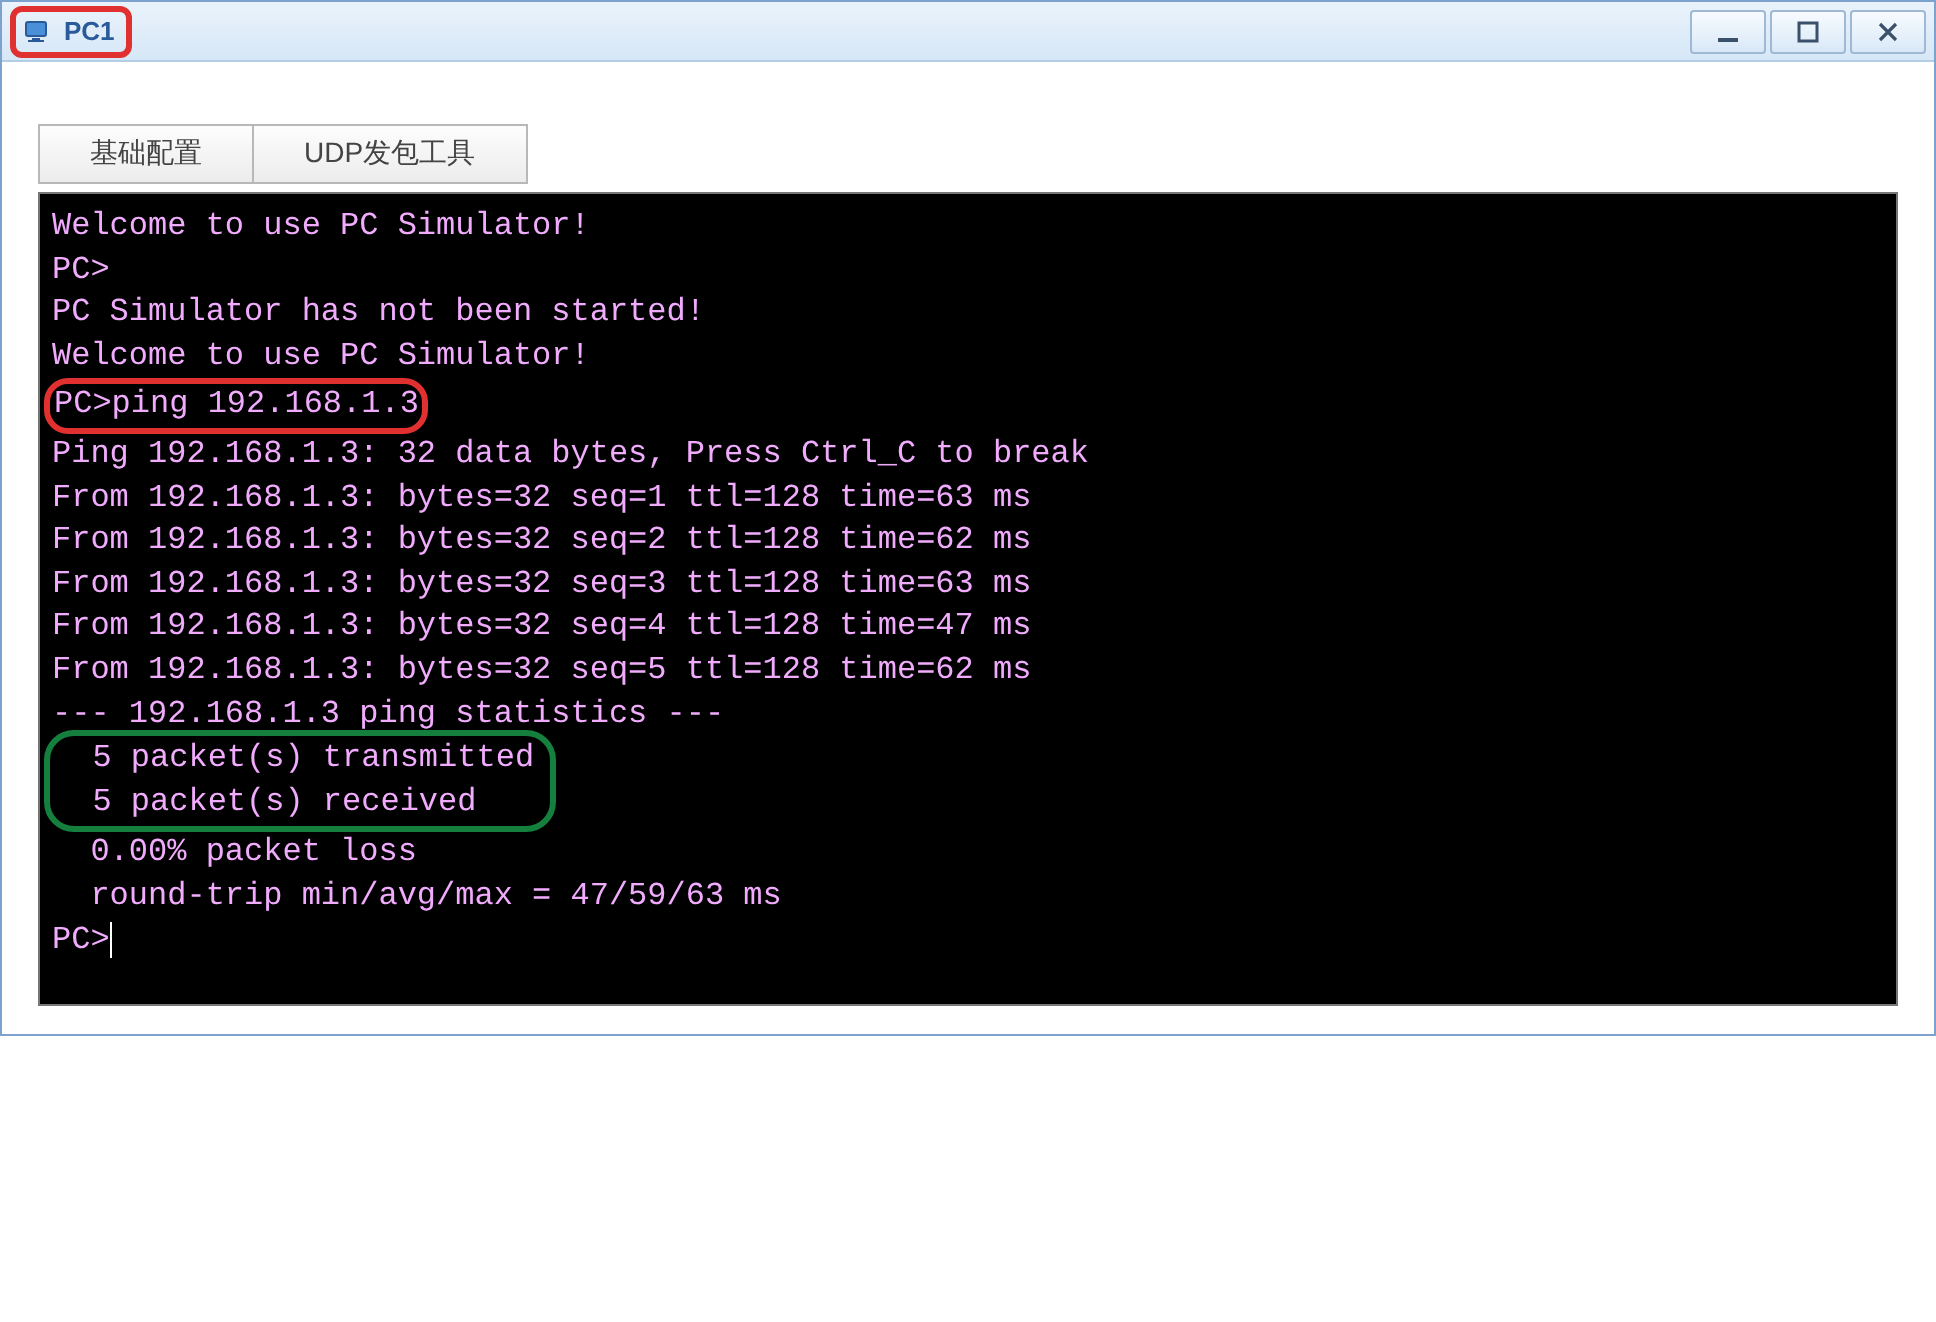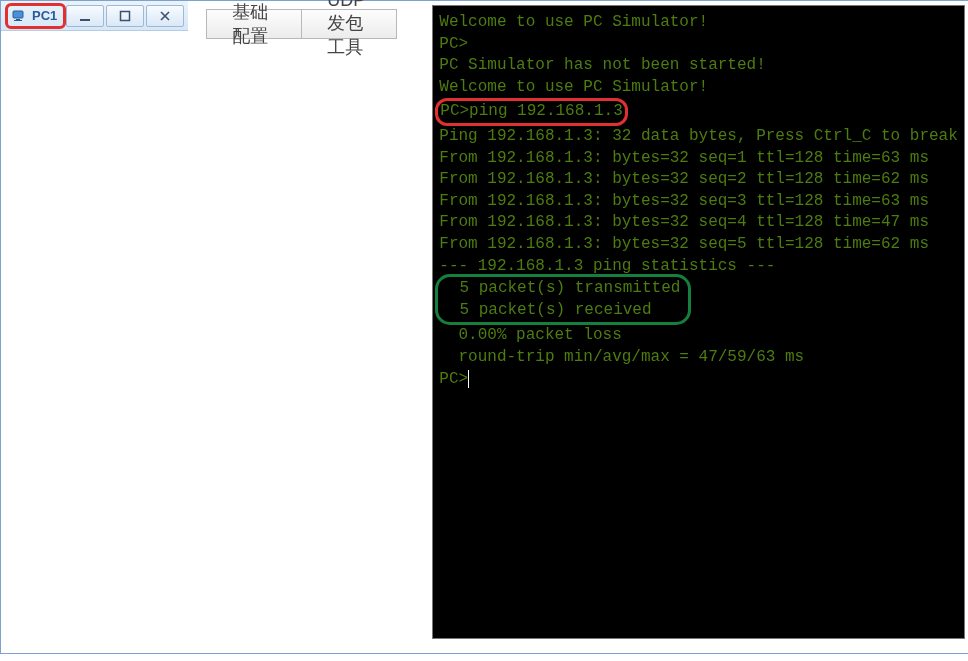--- a/index.html
+++ b/index.html
@@ -5,25 +5,25 @@
   * { box-sizing: border-box; margin: 0; padding: 0; }
   body {
     font-family: "Microsoft YaHei", Arial, sans-serif;
     background: #fff;
     width: 968px;
     height: 661px;
     overflow: hidden;
   }
   .window {
     width: 968px;
-    height: 654px;
+    height: 518px;
     border: 1px solid #7da2ce;
     background: #fff;
     display: flex;
-    flex-direction: row;
+    flex-direction: column;
   }
   .titlebar {
     height: 30px;
     background: linear-gradient(to bottom, #eaf3fb 0%, #d6e7f7 100%);
     border-bottom: 1px solid #b5cde4;
     display: flex;
     align-items: center;
     justify-content: space-between;
     padding: 0 4px;
     position: relative;
@@ -66,42 +66,43 @@
     padding: 8px 18px 0 18px;
     background: #fff;
   }
   .tab {
     min-width: 96px;
     height: 30px;
     padding: 0 25px;
     border: 1px solid #b8b8b8;
     background: linear-gradient(to bottom, #fdfdfd, #ececec);
     color: #444;
-    font-size: 18px;
+    font-size: 14px;
     display: flex; align-items: center; justify-content: center;
     margin-right: -1px;
     cursor: pointer;
+    margin-top: 23px;
   }
   .tab.active {
     background: #fff;
     border-bottom: 1px solid #fff;
     color: #1a5fb4;
     position: relative;
     z-index: 2;
   }
   .content-area {
     flex: 1;
     padding: 4px 18px 14px 18px;
     background: #fff;
     display: flex;
   }
   .terminal {
     flex: 1;
     background: #000;
-    color: #4d7c0f;
+    color: #f0abfc;
     font-family: "Courier New", monospace;
     font-size: 16px;
     line-height: 1.35;
     padding: 6px 6px;
     overflow: hidden;
     border: 1px solid #777;
     position: relative;
     white-space: pre;
   }
   .term-line { display: block; }

